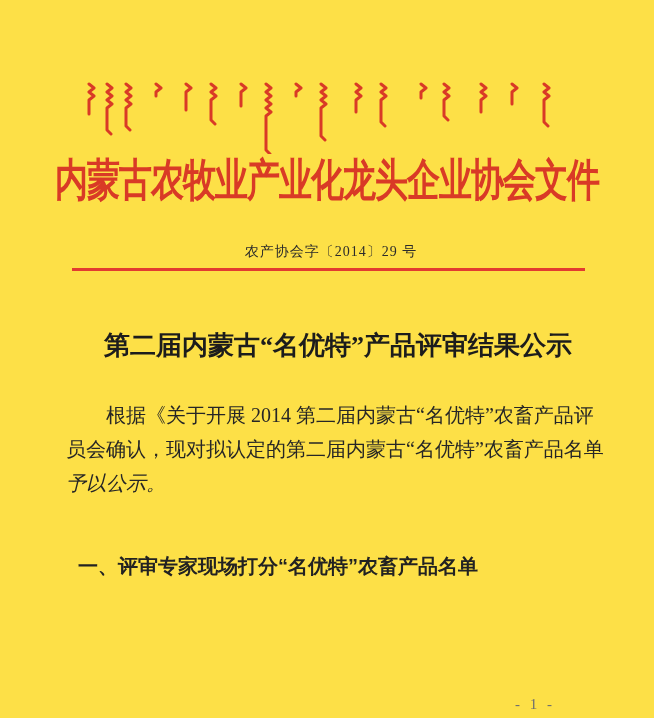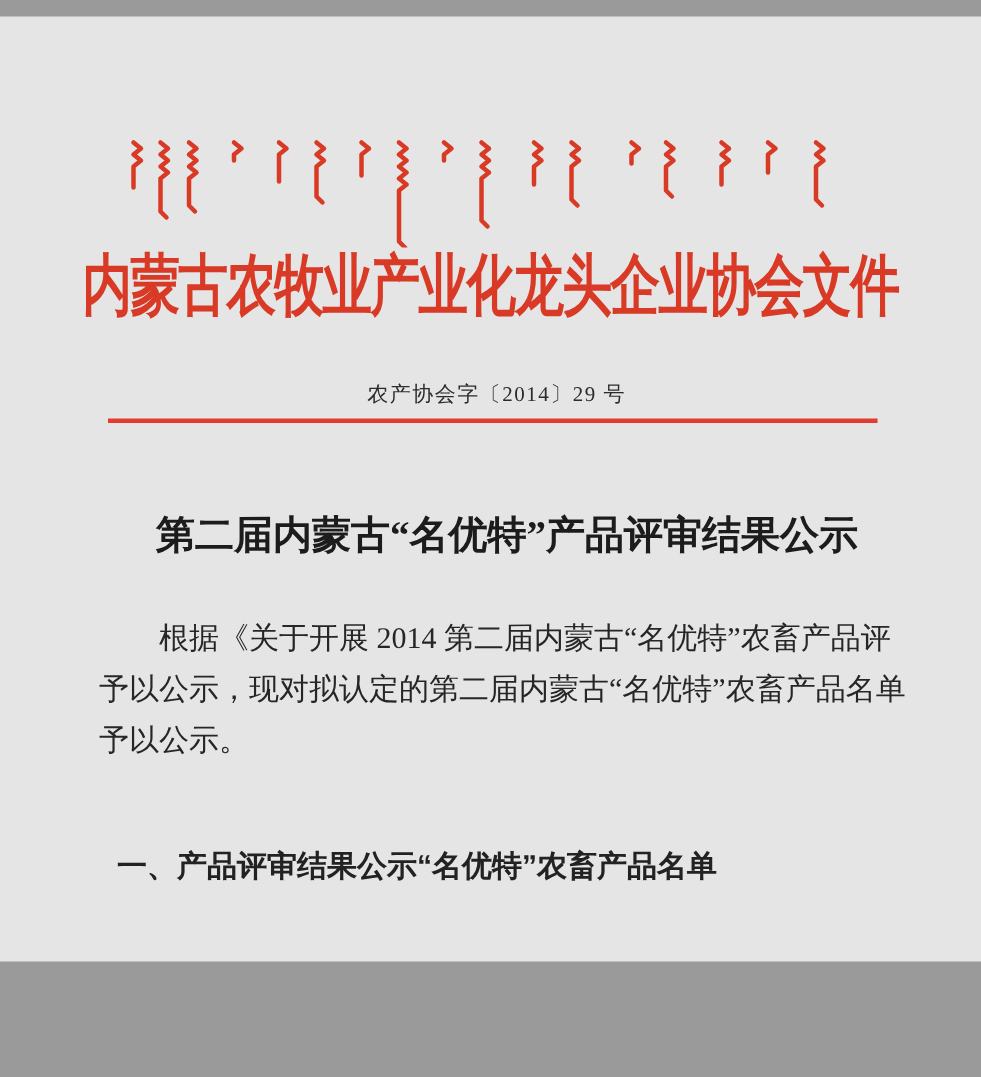--- a/index.html
+++ b/index.html
@@ -3,23 +3,23 @@
 <meta charset="utf-8">
 <style>
   html,body{margin:0;padding:0;}
   body{
     background:#9a9a9a;
     font-family:"Liberation Serif","DejaVu Serif",serif;
   }
   .page{
     position:relative;
     width:654px;
-    height:630px;
-    margin:11px auto;
-    background:#e5e5e5;
+    height:718px;
+    margin:0 auto;
+    background:#fde047;
     overflow:hidden;
   }
   
   .mongolian{
     position:absolute;
     left:85px;
     top:82px;
     width:482px;
     height:72px;
   }
@@ -78,21 +78,21 @@
     font-size:20px;
     color:#262626;
     line-height:34px;
   }
   .body-line{
     text-align:justify;
     text-align-last:justify;
     white-space:nowrap;
   }
   .body-line.first{text-indent:2em;}
-  .body-line.last{text-align-last:left;white-space:normal;}
+  .body-line.last{text-align-last:left;white-space:normal;font-style:italic;}
   
   .section-heading{
     position:absolute;
     left:78px;
     top:553px;
     width:520px;
     font-size:20px;
     font-weight:700;
     color:#222;
     font-family:"Liberation Sans","DejaVu Sans",sans-serif;
@@ -138,21 +138,21 @@
   <div class="masthead-title" style="color: rgb(217, 58, 38);">内蒙古农牧业产业化龙头企业协会文件</div>
 
   <div class="doc-number">农产协会字〔2014〕29 号</div>
 
   <div class="red-divider" style="background: rgb(226, 59, 48);"></div>
 
   <div class="doc-title">第二届内蒙古“名优特”产品评审结果公示</div>
 
   <div class="body-text">
       <div class="body-line first">根据《关于开展 2014 第二届内蒙古“名优特”农畜产品评</div>
-      <div class="body-line">予以公示，现对拟认定的第二届内蒙古“名优特”农畜产品名单</div>
+      <div class="body-line">员会确认，现对拟认定的第二届内蒙古“名优特”农畜产品名单</div>
       <div class="body-line last">予以公示。</div>
     </div>
 
-  <div class="section-heading">一、产品评审结果公示“名优特”农畜产品名单</div>
+  <div class="section-heading">一、评审专家现场打分“名优特”农畜产品名单</div>
 
   <div class="page-number">- 1 -</div>
 
 </div>
 
 </body></html>

